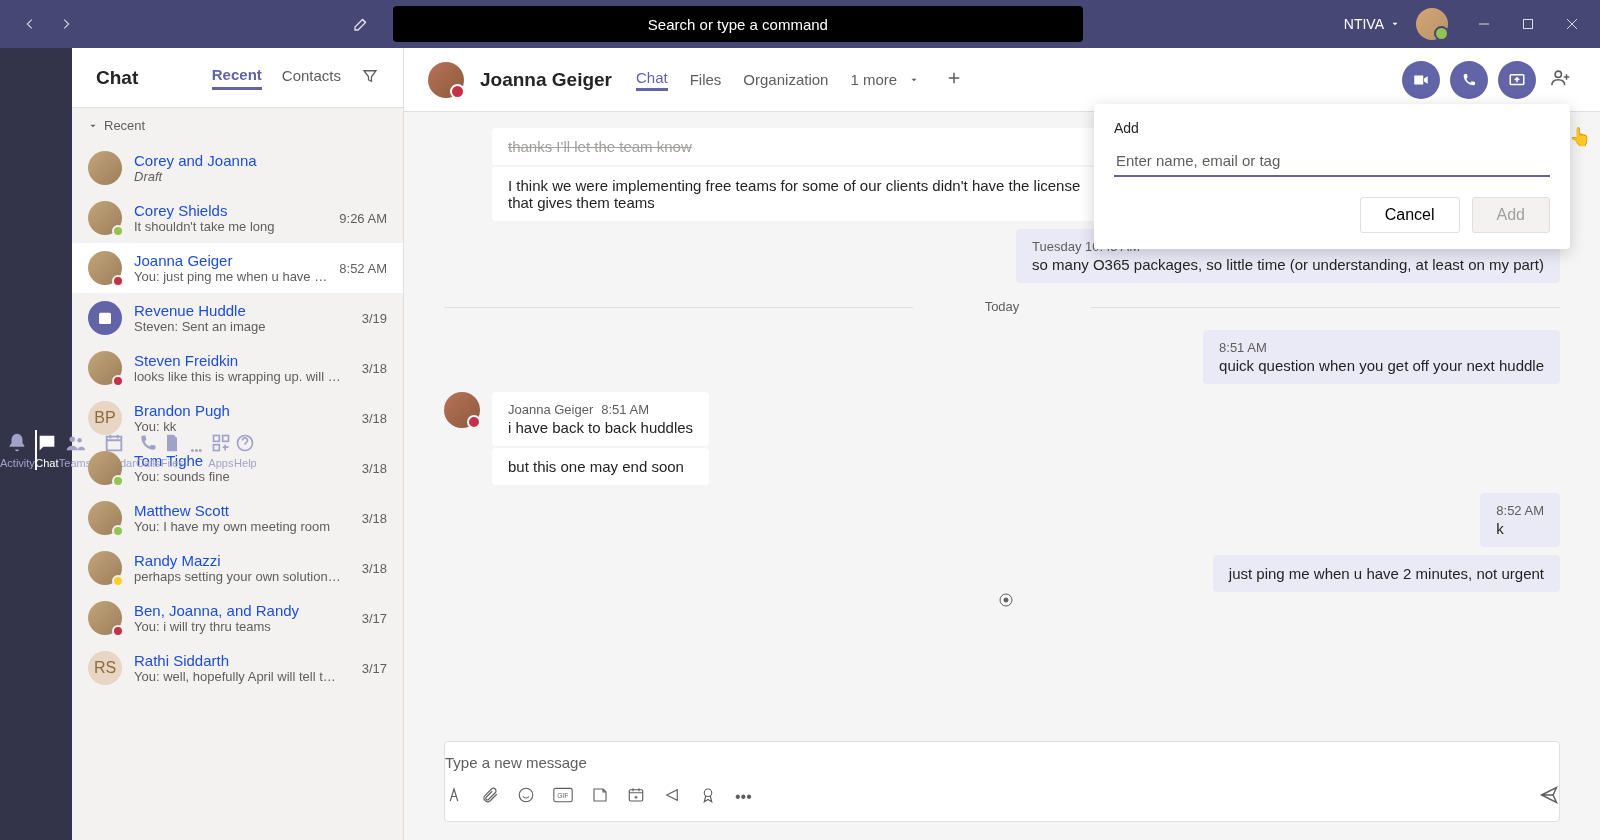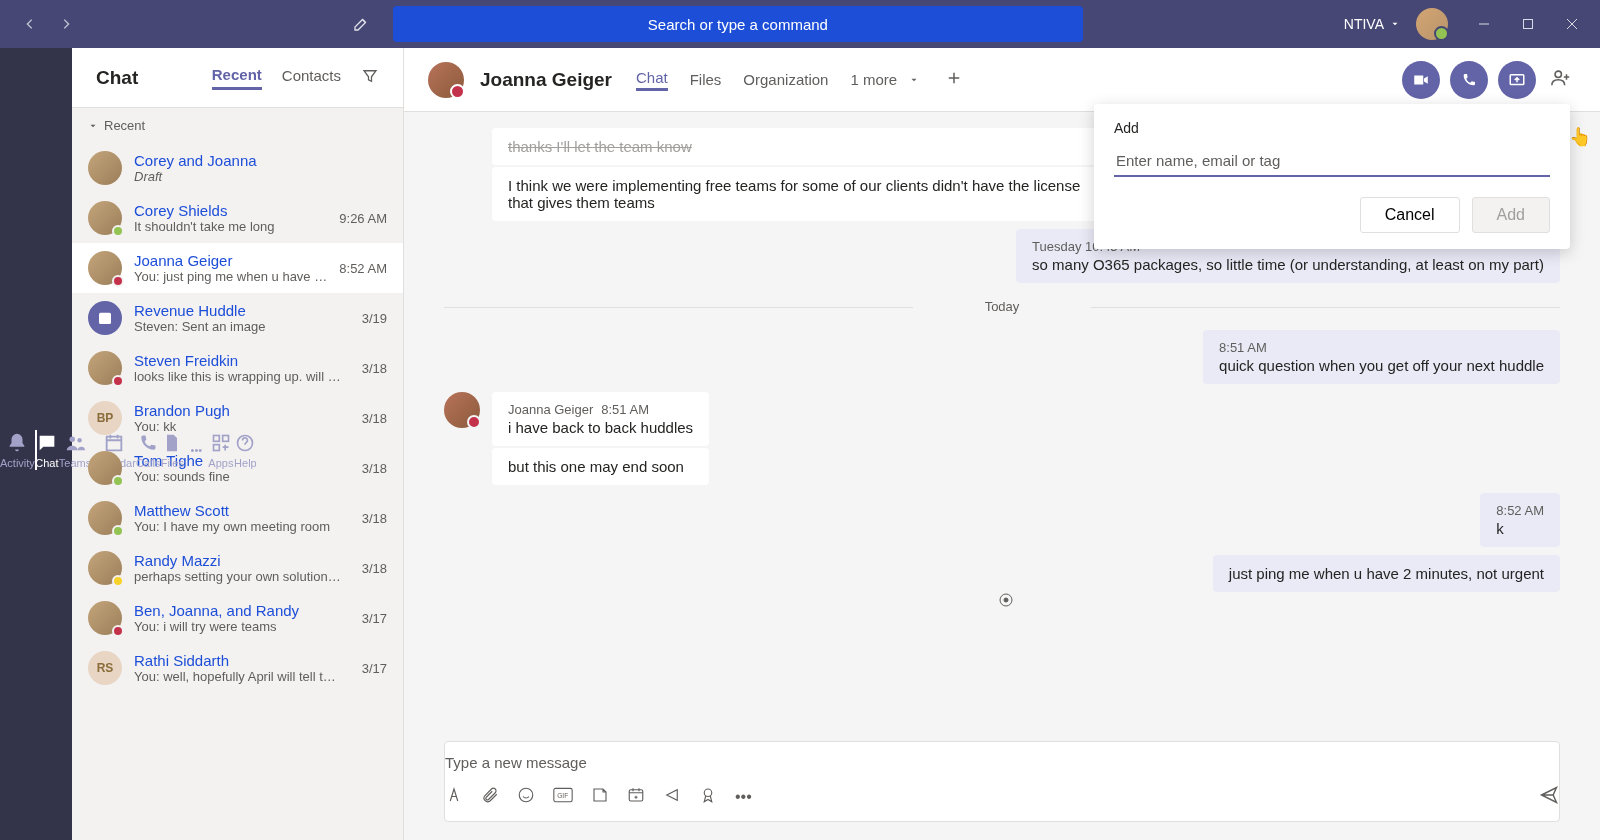--- a/index.html
+++ b/index.html
@@ -1,21 +1,21 @@
 <!DOCTYPE html>
 <html><head>
 <meta charset="utf-8">
 <style>
 *{box-sizing:border-box;margin:0;padding:0;font-family:"Segoe UI",-apple-system,sans-serif}
 body{width:1600px;height:840px;overflow:hidden;background:#f3f2f1;display:flex;flex-direction:column}
 .titlebar{height:48px;background:#464775;display:flex;align-items:center;padding:0 8px;color:#fff}
 .nav-arrows{display:flex;gap:8px;margin-left:8px}
 .nav-arrow{width:28px;height:28px;display:flex;align-items:center;justify-content:center;opacity:.7;cursor:pointer}
 .compose-ico{width:40px;display:flex;align-items:center;justify-content:center;opacity:.85;margin-left:auto;margin-right:12px;cursor:pointer}
-.search-bar{flex:0 0 690px;height:36px;background:#1d4ed8;border-radius:4px;display:flex;align-items:center;justify-content:center;color:#fff;font-size:15px;cursor:text}
+.search-bar{flex:0 0 690px;height:36px;background:#000000;border-radius:4px;display:flex;align-items:center;justify-content:center;color:#fff;font-size:15px;cursor:text}
 .title-right{margin-left:auto;display:flex;align-items:center;gap:16px}
 .tenant{font-size:14px;display:flex;align-items:center;gap:6px;cursor:pointer}
 .avatar-top{width:32px;height:32px;border-radius:50%;background:linear-gradient(135deg,#d4a574,#b8946a);position:relative}
 .avatar-top::after{content:"";position:absolute;bottom:-1px;right:-1px;width:11px;height:11px;background:#92c353;border:2px solid #464775;border-radius:50%}
 .win-btns{display:flex;gap:20px;margin-left:8px;margin-right:8px}
 .win-btn{width:24px;height:24px;display:flex;align-items:center;justify-content:center;opacity:.8;cursor:pointer}
 .main{flex:1;display:flex;min-height:0}
 .rail{width:72px;background:#33344a;display:flex;align-items:center;padding-top:12px;color:#a2a2c9}
 .rail-item{width:72px;height:56px;display:flex;flex-direction:column;align-items:center;justify-content:center;gap:2px;font-size:11px;cursor:pointer;position:relative}
 .rail-item.active{color:#fff}
@@ -26,21 +26,21 @@
 .chat-header{height:60px;display:flex;align-items:center;padding:0 24px;border-bottom:1px solid #e1dfdd;background:#fff}
 .chat-title{font-size:19px;font-weight:700;color:#252423}
 .chat-tabs{margin-left:auto;display:flex;gap:20px;align-items:center}
 .chat-tab{font-size:15px;color:#605e5c;cursor:pointer;padding-bottom:4px}
 .chat-tab.active{color:#6264a7;border-bottom:3px solid #6264a7;font-weight:600}
 .filter-ico{cursor:pointer;color:#605e5c}
 .chat-list{flex:1;overflow-y:auto}
 .section-hdr{padding:10px 16px;font-size:13px;color:#605e5c;display:flex;align-items:center;gap:6px}
 .chat-row{display:flex;align-items:center;gap:12px;padding:8px 16px;cursor:pointer}
 .chat-row.selected{background:#fff}
-.chat-avatar{width:34px;height:34px;border-radius:50%;flex-shrink:0;position:relative;background:#ccc;display:flex;align-items:center;justify-content:center;font-size:12px;font-weight:700;color:#fff}
+.chat-avatar{width:34px;height:34px;border-radius:50%;flex-shrink:0;position:relative;background:#ccc;display:flex;align-items:center;justify-content:center;font-size:16px;font-weight:400;color:#fff}
 .presence{position:absolute;bottom:-2px;right:-2px;width:12px;height:12px;border-radius:50%;border:2px solid #f3f2f1}
 .pr-avail{background:#92c353}.pr-busy{background:#c4314b}.pr-away{background:#f8d22a}
 .chat-info{flex:1;min-width:0}
 .chat-name{font-size:15px;color:#1d4ed8;white-space:nowrap;overflow:hidden;text-overflow:ellipsis}
 .chat-prev{font-size:13px;color:#605e5c;white-space:nowrap;overflow:hidden;text-overflow:ellipsis}
 .chat-time{font-size:13px;color:#605e5c;flex-shrink:0}
 .main-chat{flex:1;display:flex;flex-direction:column;background:#f5f5f5;min-width:0;position:relative}
 .mc-header{height:64px;background:#fff;border-bottom:1px solid #e1dfdd;display:flex;align-items:center;padding:0 24px;gap:16px}
 .mc-avatar{width:36px;height:36px;border-radius:50%;background:linear-gradient(135deg,#b8735a,#8b5a3c);position:relative}
 .mc-avatar::after{content:"";position:absolute;bottom:-1px;right:-1px;width:11px;height:11px;background:#c4314b;border:2px solid #fff;border-radius:50%}
@@ -313,21 +313,21 @@
             <div class="chat-prev">perhaps setting your own solution…</div>
           </div>
           <div class="chat-time">3/18</div>
         </div>
         <div class="chat-row">
           <div class="chat-avatar" style="background:linear-gradient(135deg,#c4a57b,#9b7e5a)">
             <span class="presence pr-busy"></span>
           </div>
           <div class="chat-info">
             <div class="chat-name">Ben, Joanna, and Randy</div>
-            <div class="chat-prev">You: i will try were teams</div>
+            <div class="chat-prev">You: i will try thru teams</div>
           </div>
           <div class="chat-time">3/17</div>
         </div>
         <div class="chat-row">
           <div class="chat-avatar" style="background:#e8d5c4;color:#8a6d3b">RS</div>
           <div class="chat-info">
             <div class="chat-name">Rathi Siddarth</div>
             <div class="chat-prev">You: well, hopefully April will tell t…</div>
           </div>
           <div class="chat-time">3/17</div>

